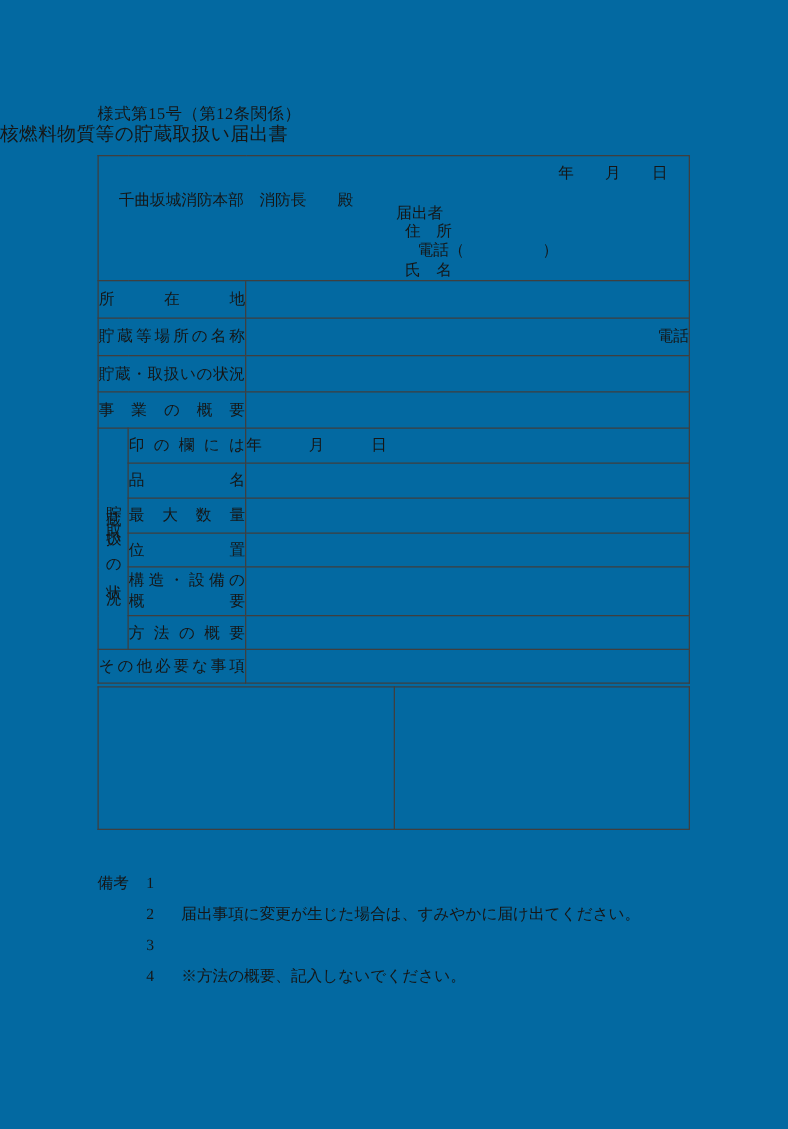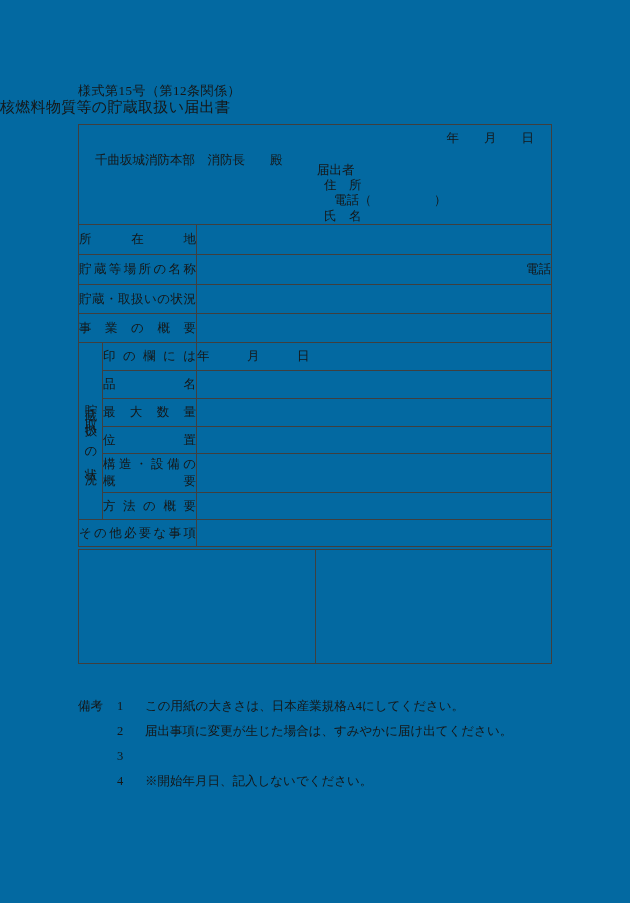--- a/index.html
+++ b/index.html
@@ -156,29 +156,28 @@
       <td class="stamp-body"></td>
     </tr>
   </tbody>
     </table>
 
   <div class="remarks">
     <div class="remarks-label">備考</div>
     <div>
       <div class="remark-line">
         <div class="remark-no">1</div>
-        <div class="remark-text">この用紙の大きさは、日本産業規格A4にしてください。</div>
       </div>
       <div class="remark-line">
         <div class="remark-no">2</div>
         <div class="remark-text">届出事項に変更が生じた場合は、すみやかに届け出てください。</div>
       </div>
       <div class="remark-line">
         <div class="remark-no">3</div>
       </div>
       <div class="remark-line">
         <div class="remark-no">4</div>
-        <div class="remark-text">※開始年月日、記入しないでください。</div>
+        <div class="remark-text">※方法の概要、記入しないでください。</div>
       </div>
     </div>
   </div>
 
 </div>
 
 </body></html>

